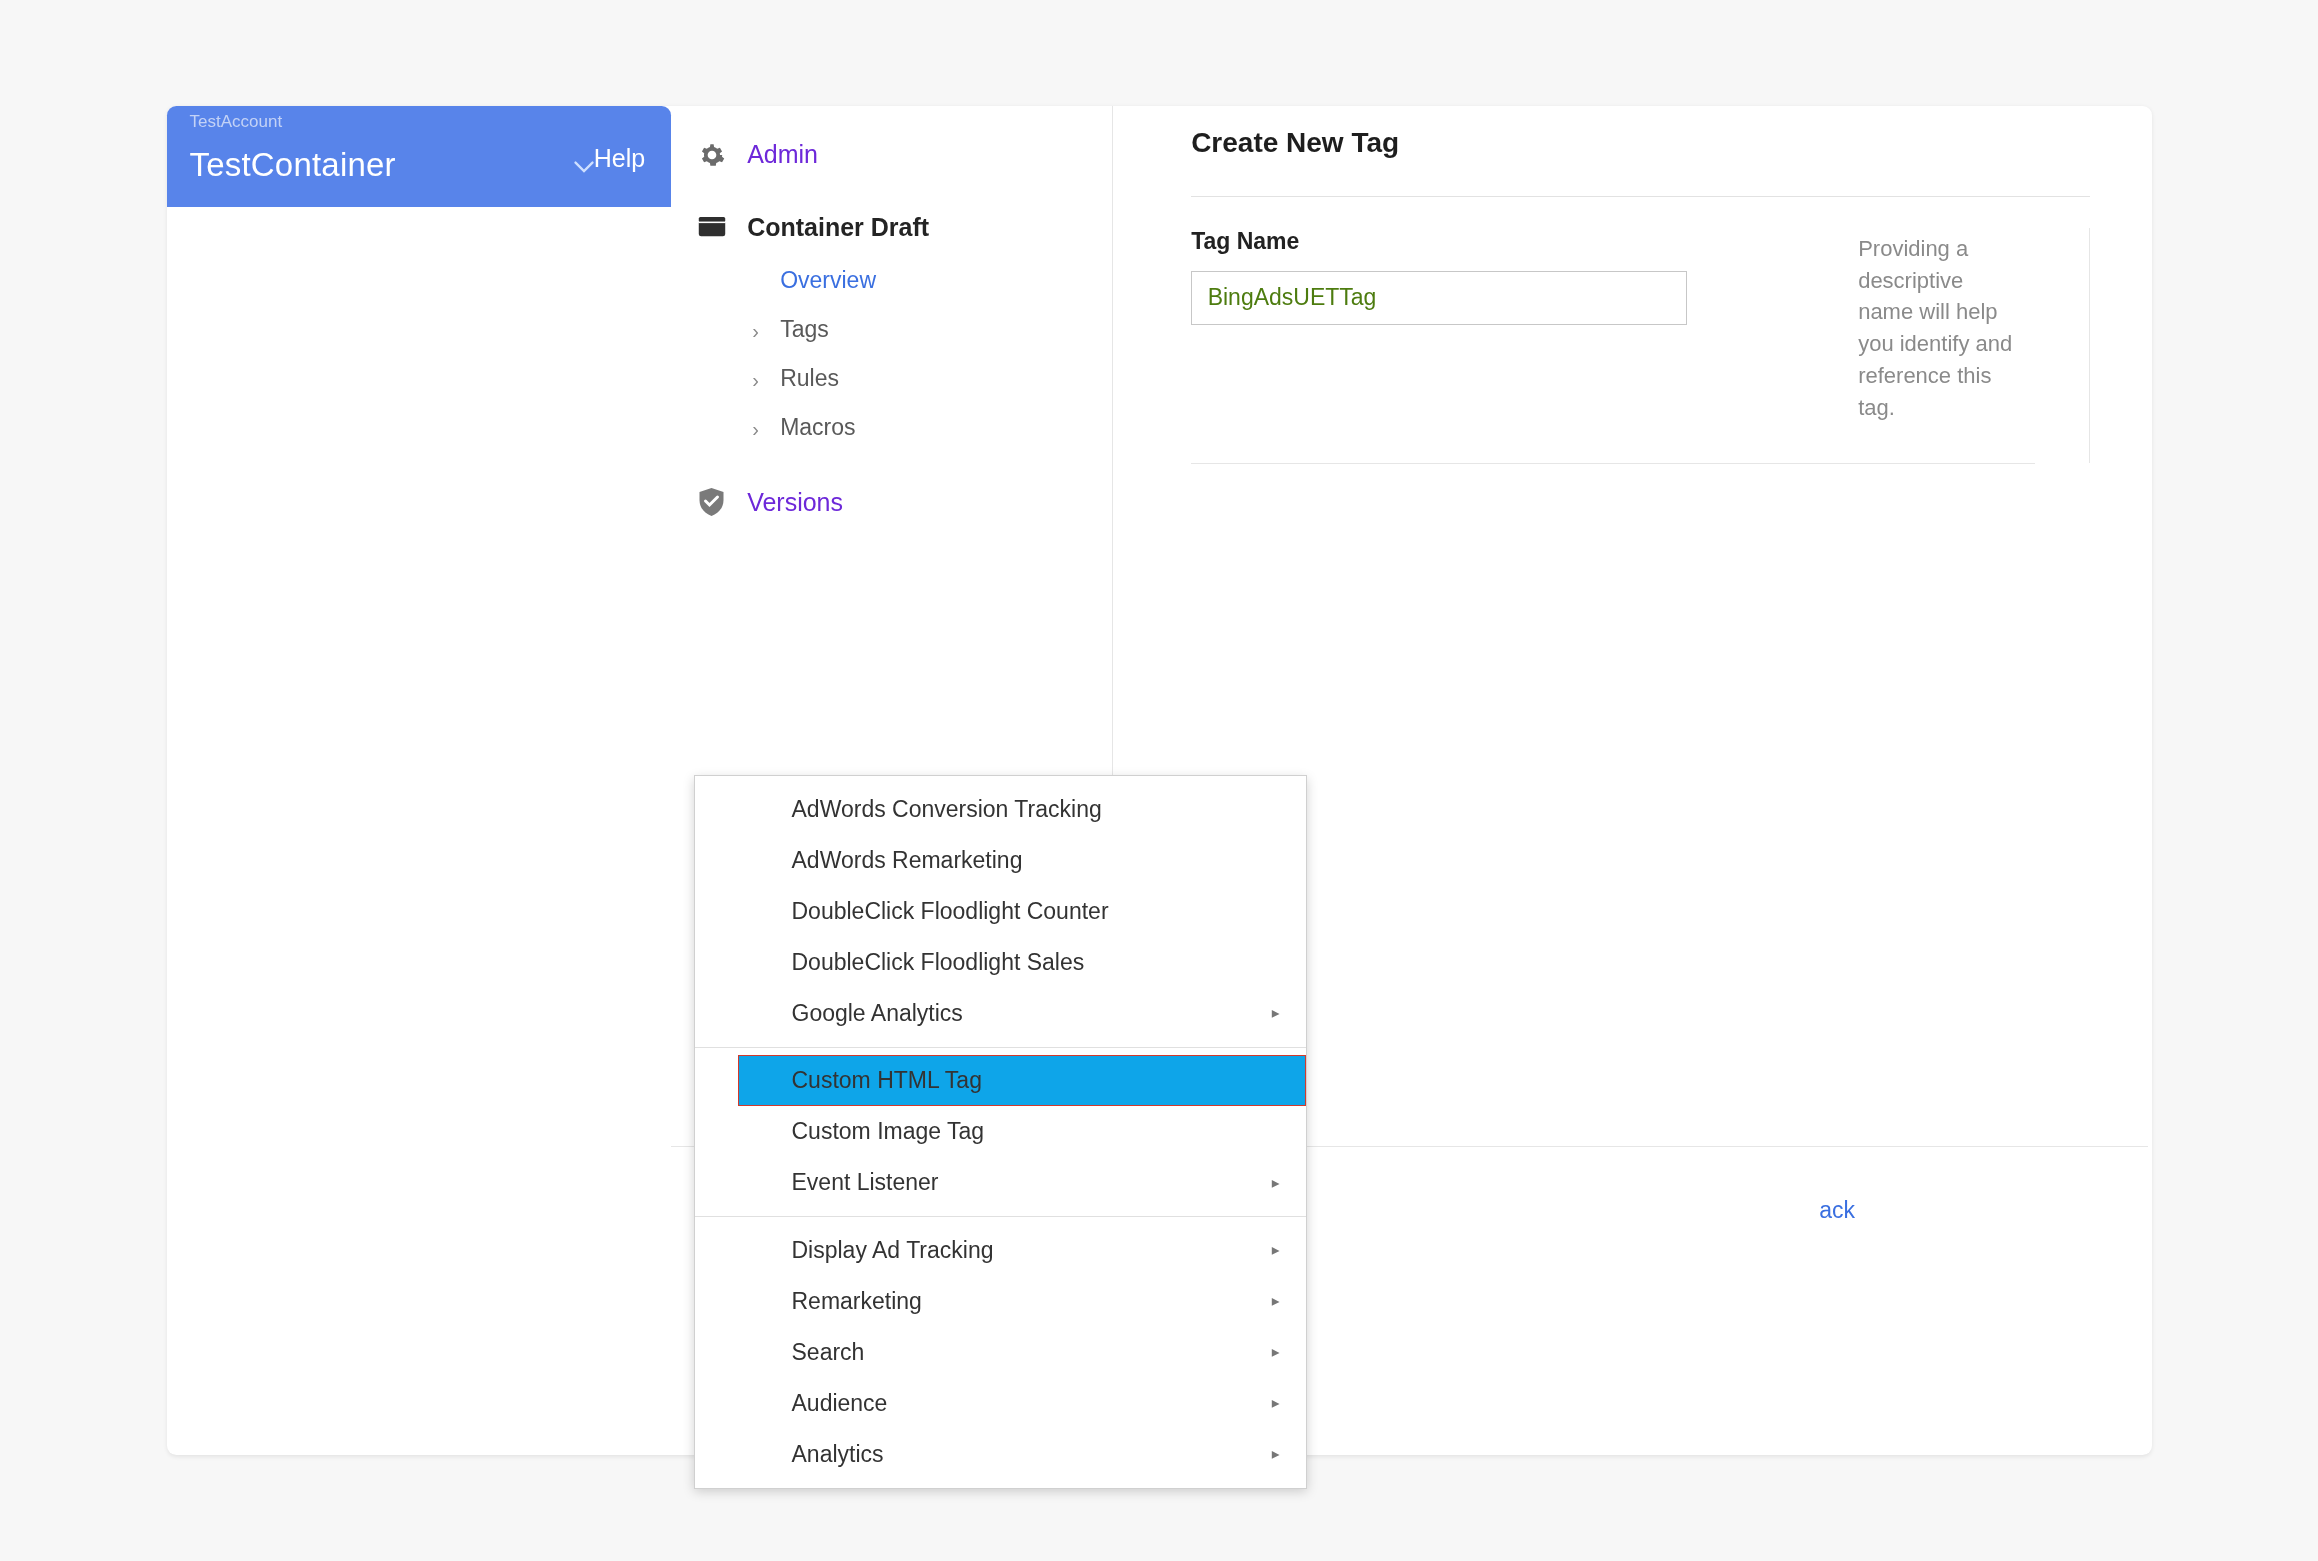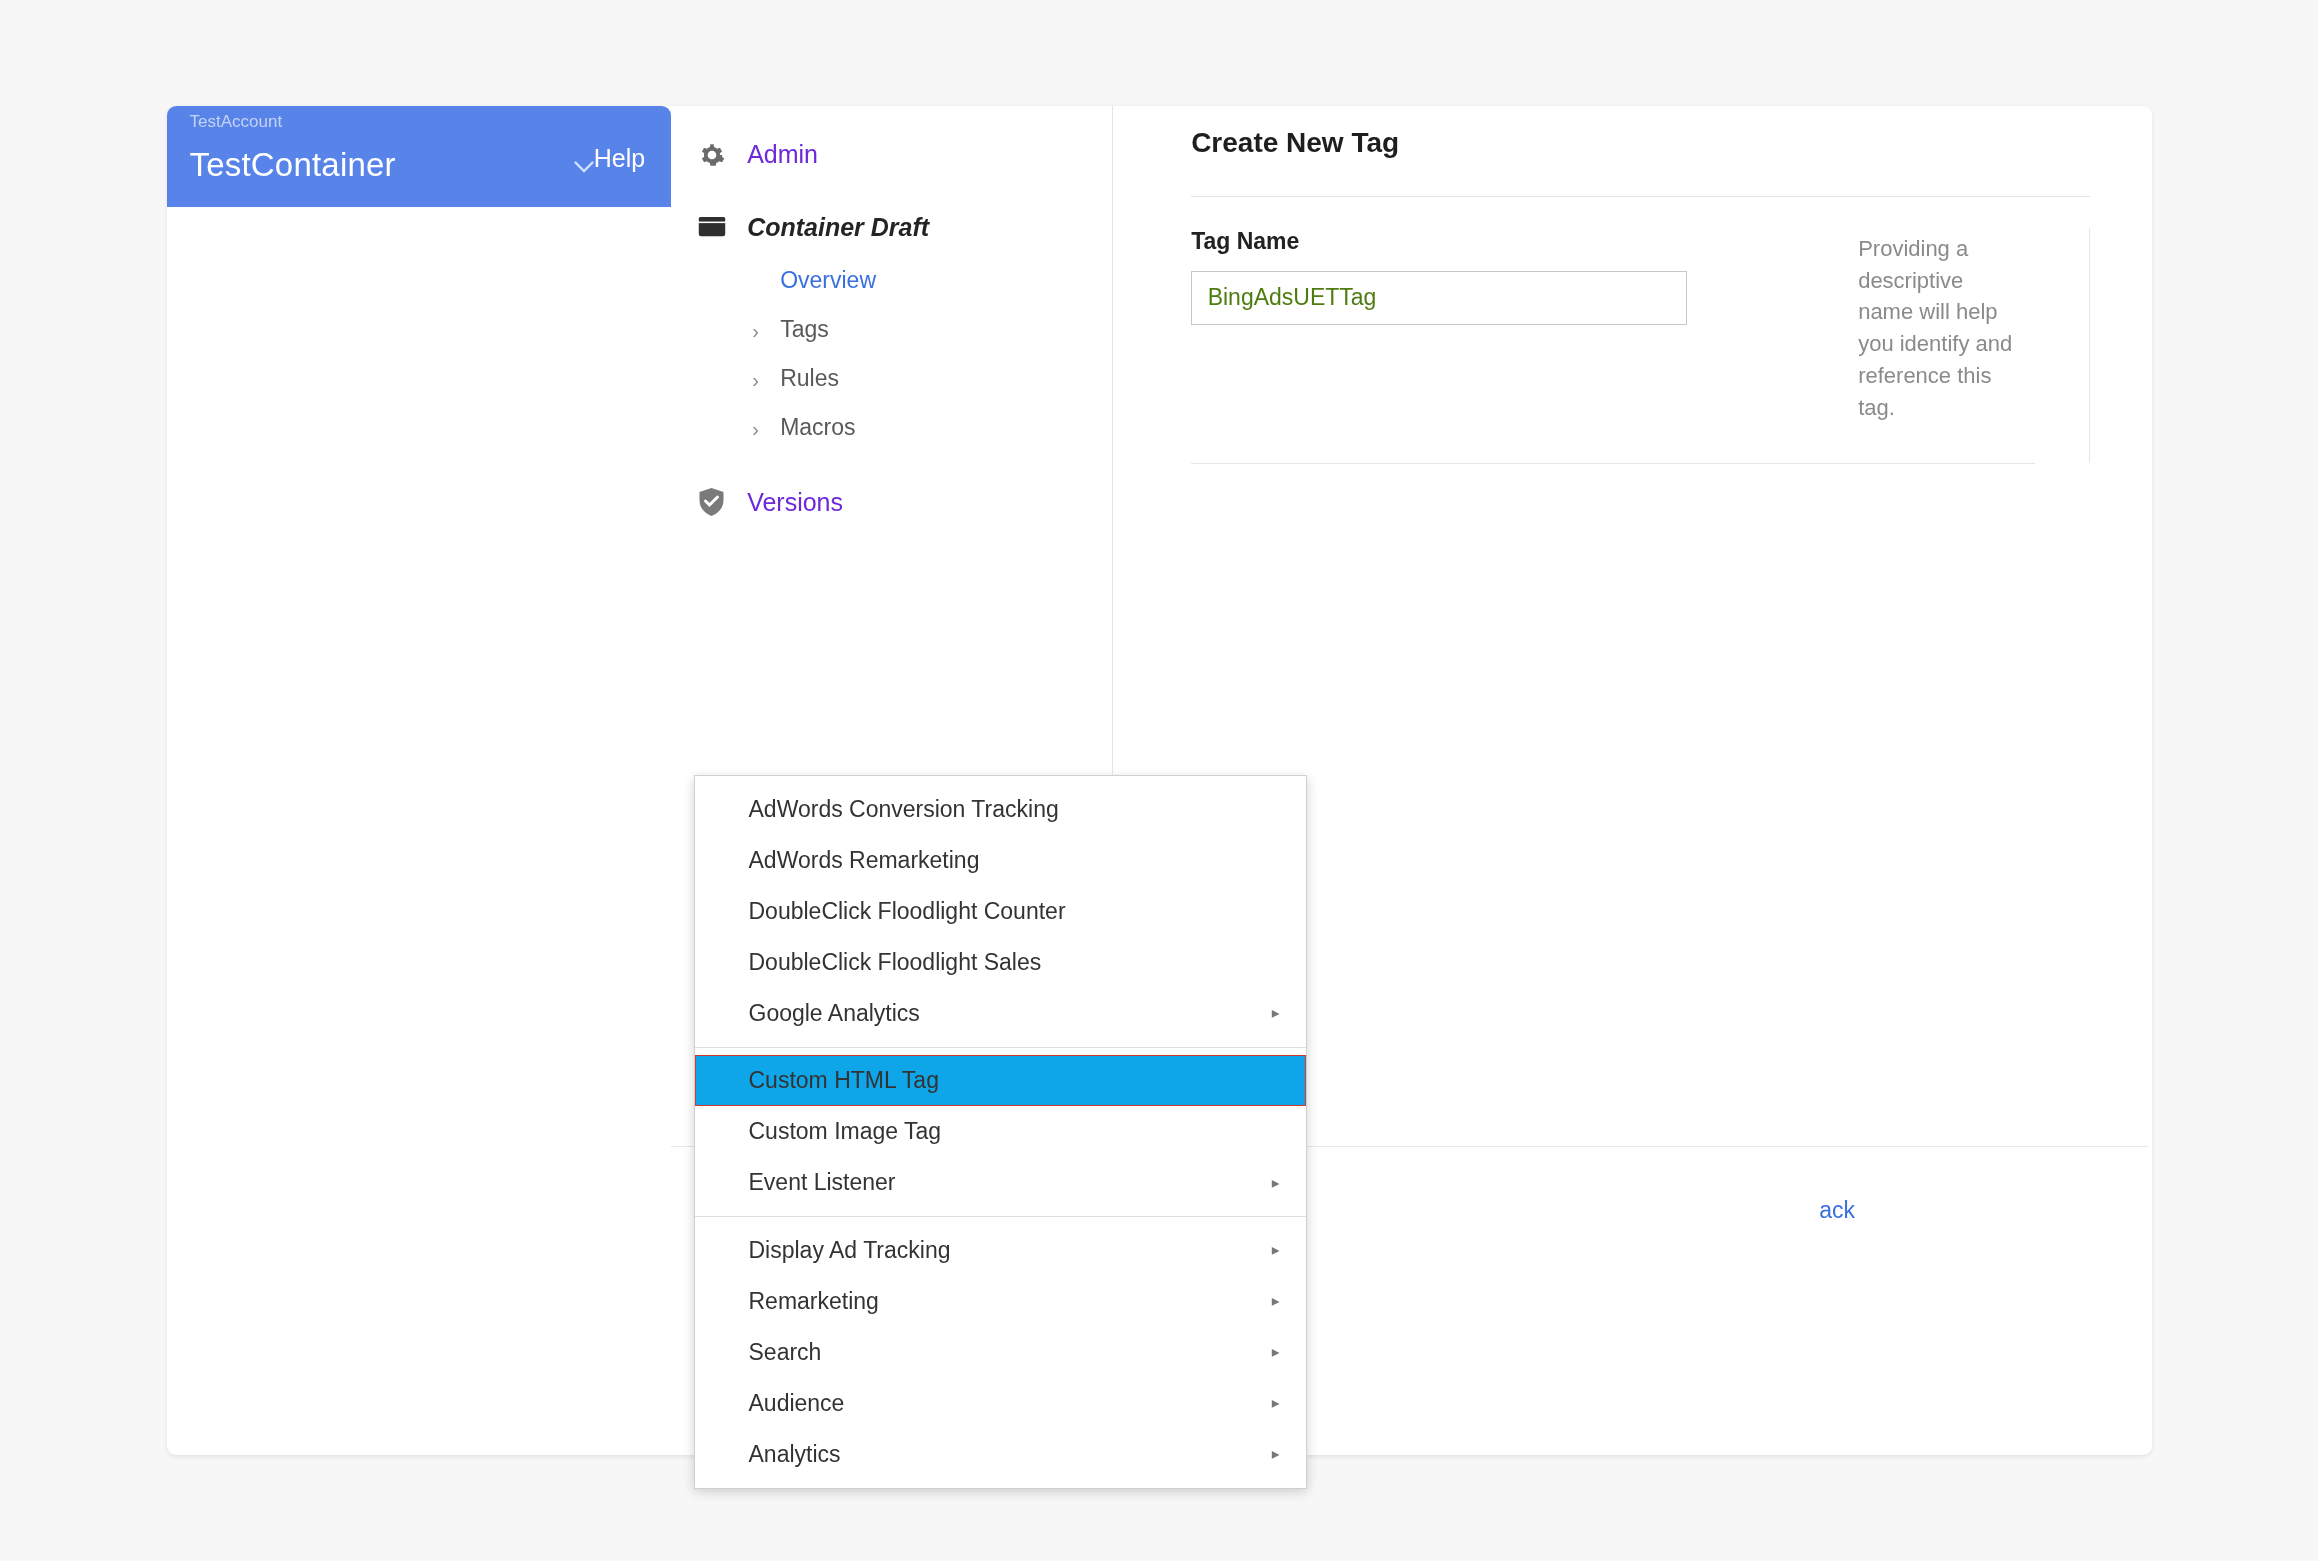--- a/index.html
+++ b/index.html
@@ -86,21 +86,20 @@
   }
   .side-item .icon {
     width: 31px;
     display: flex;
     justify-content: center;
     margin-right: 20px;
   }
   .side-item.section {
     color: #242424;
     font-weight: 700;
-    font-style: italic;
   }
   .sub-list { padding-left: 81px; }
   .sub-item {
     display: flex;
     align-items: flex-end;
     font-size: 23px;
     color: #595959;
     padding: 11px 0;
     cursor: pointer;
   }
@@ -174,20 +173,21 @@
   .dd-divider { border-top: 0.8px solid #e0e0e0; }
   .dd-item {
     display: flex;
     align-items: center;
     justify-content: space-between;
     padding: 0 26px 0 54px;
     height: 51px;
     font-size: 23px;
     color: #333;
     cursor: pointer;
+    margin-left: 43px;
   }
   .dd-item.highlight {
     background: #0ea5e9;
     outline: 1.6px solid #d23a2d;
     outline-offset: -1.6px;
   }
   .dd-item .sub-arrow { color: #777; font-size: 15.5px; }
   
   .footer-bar {
     position: absolute;

